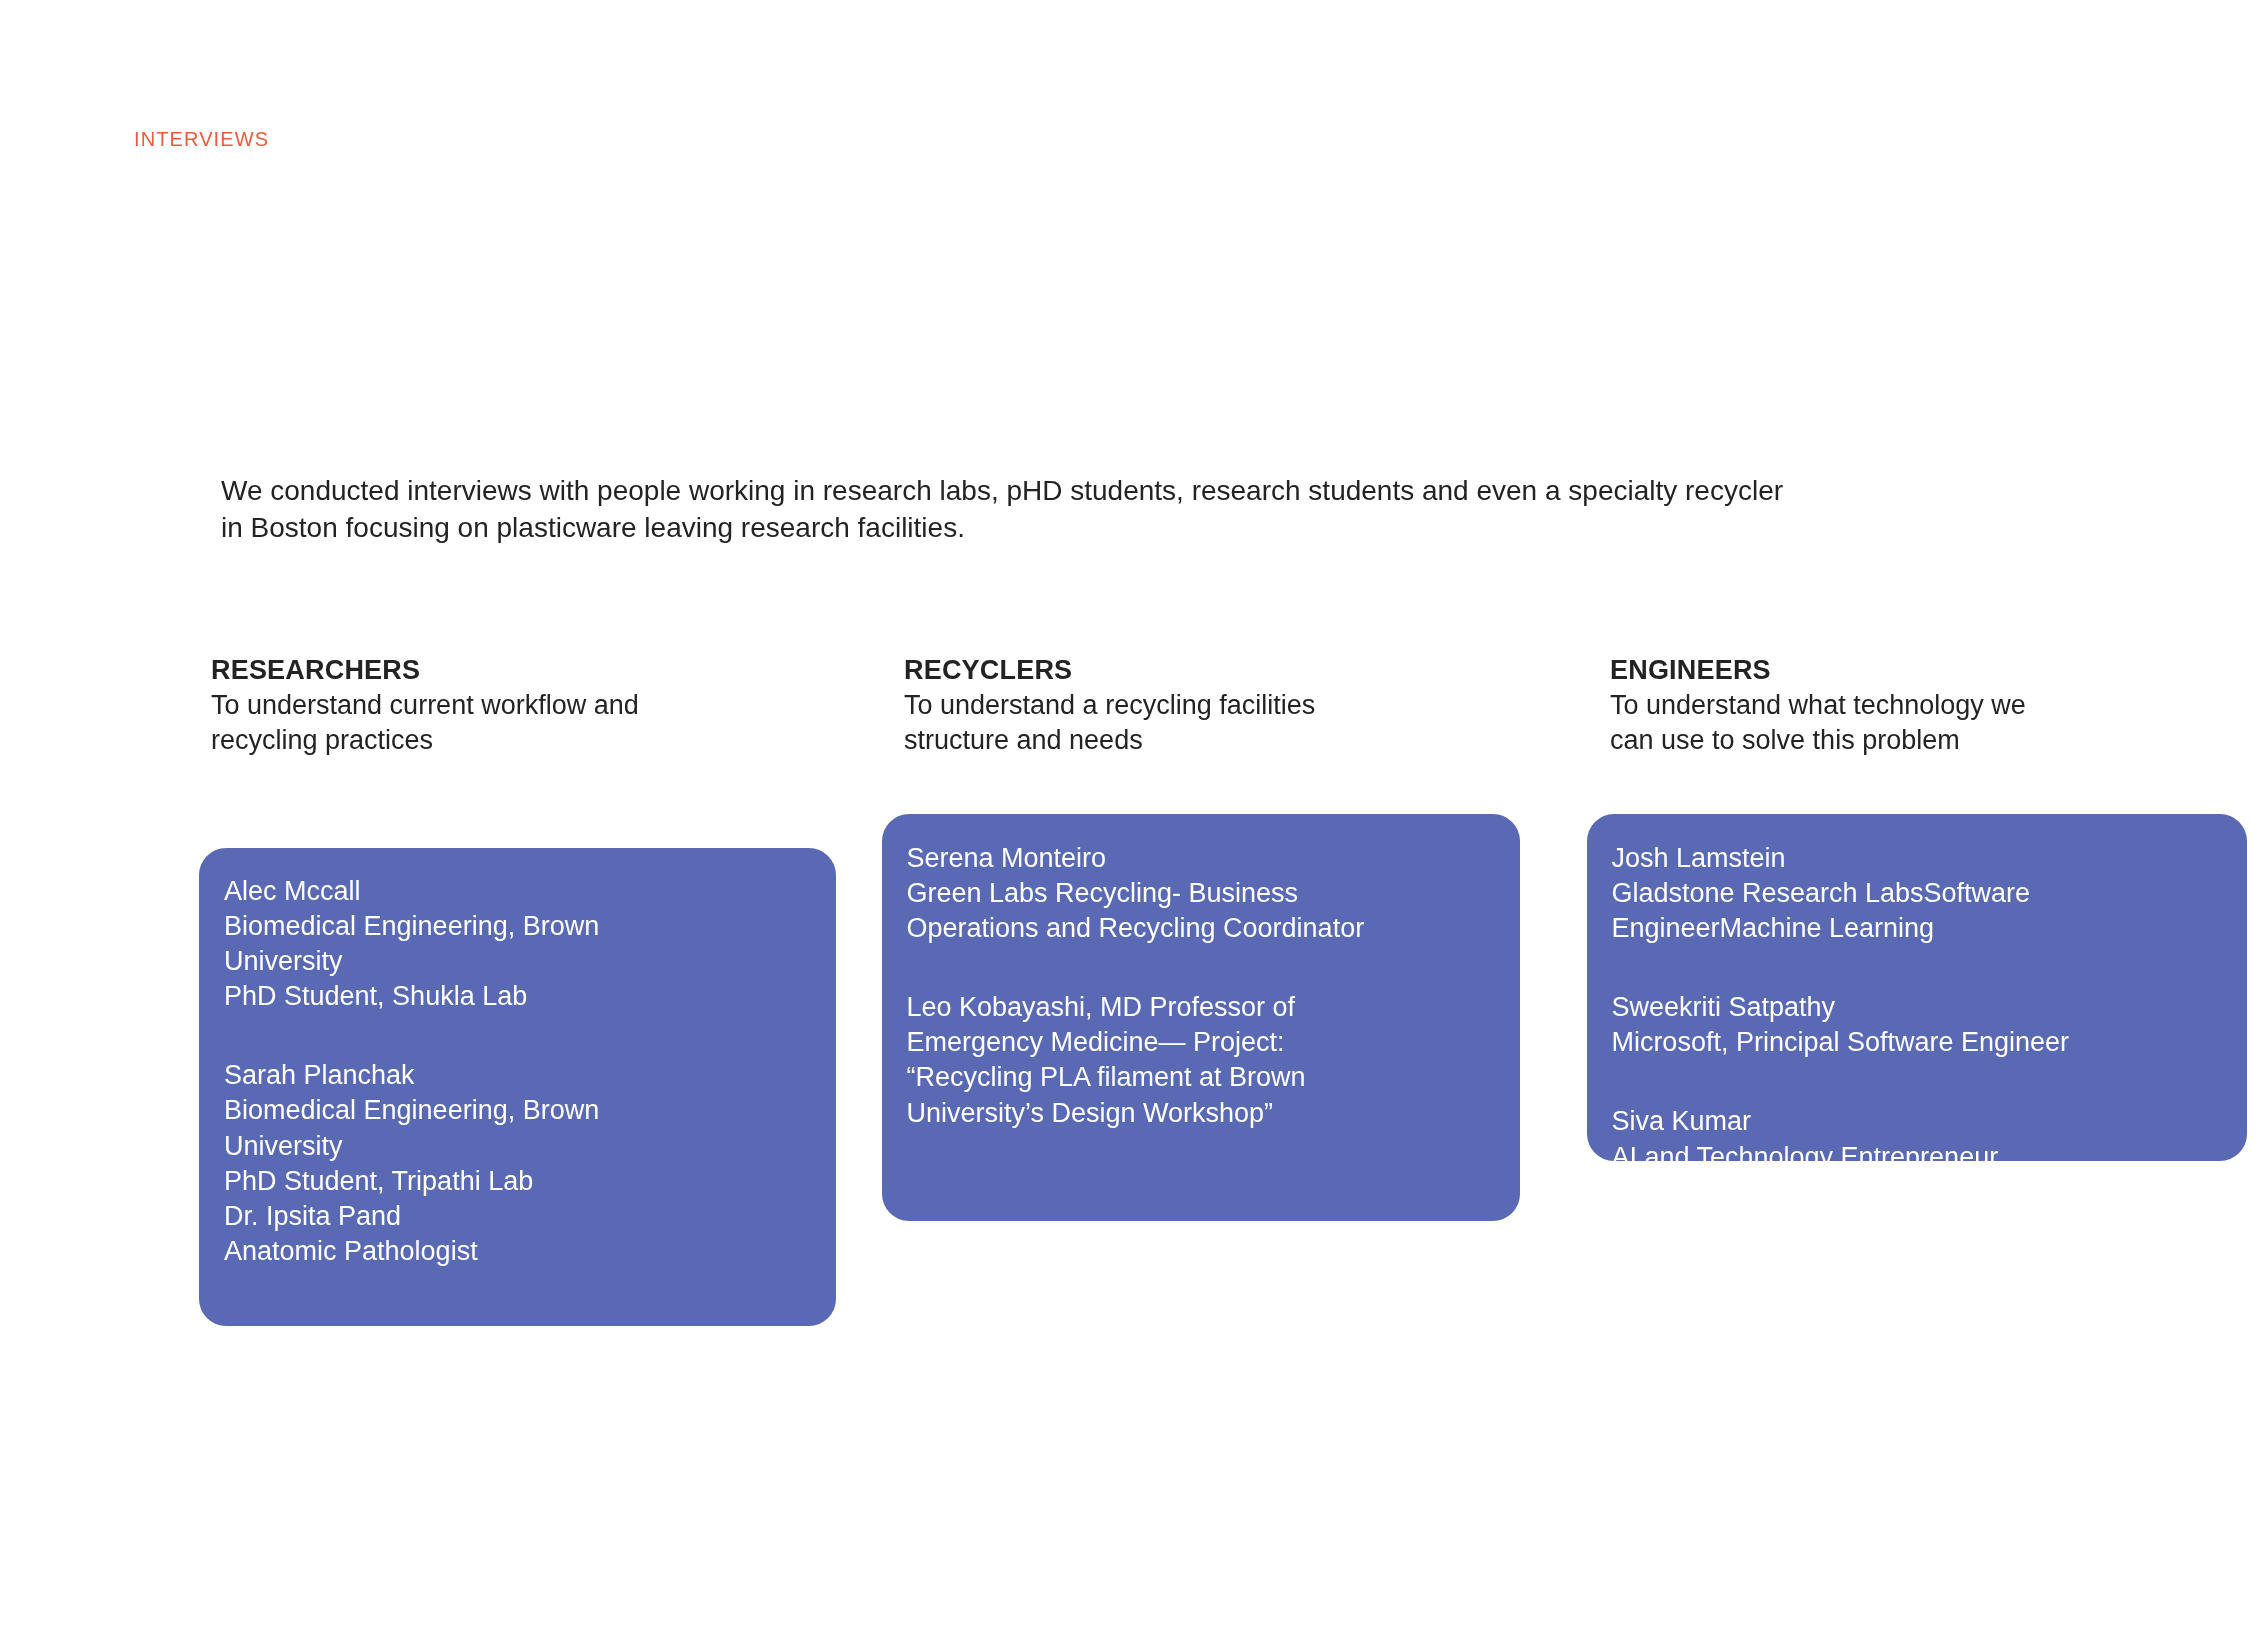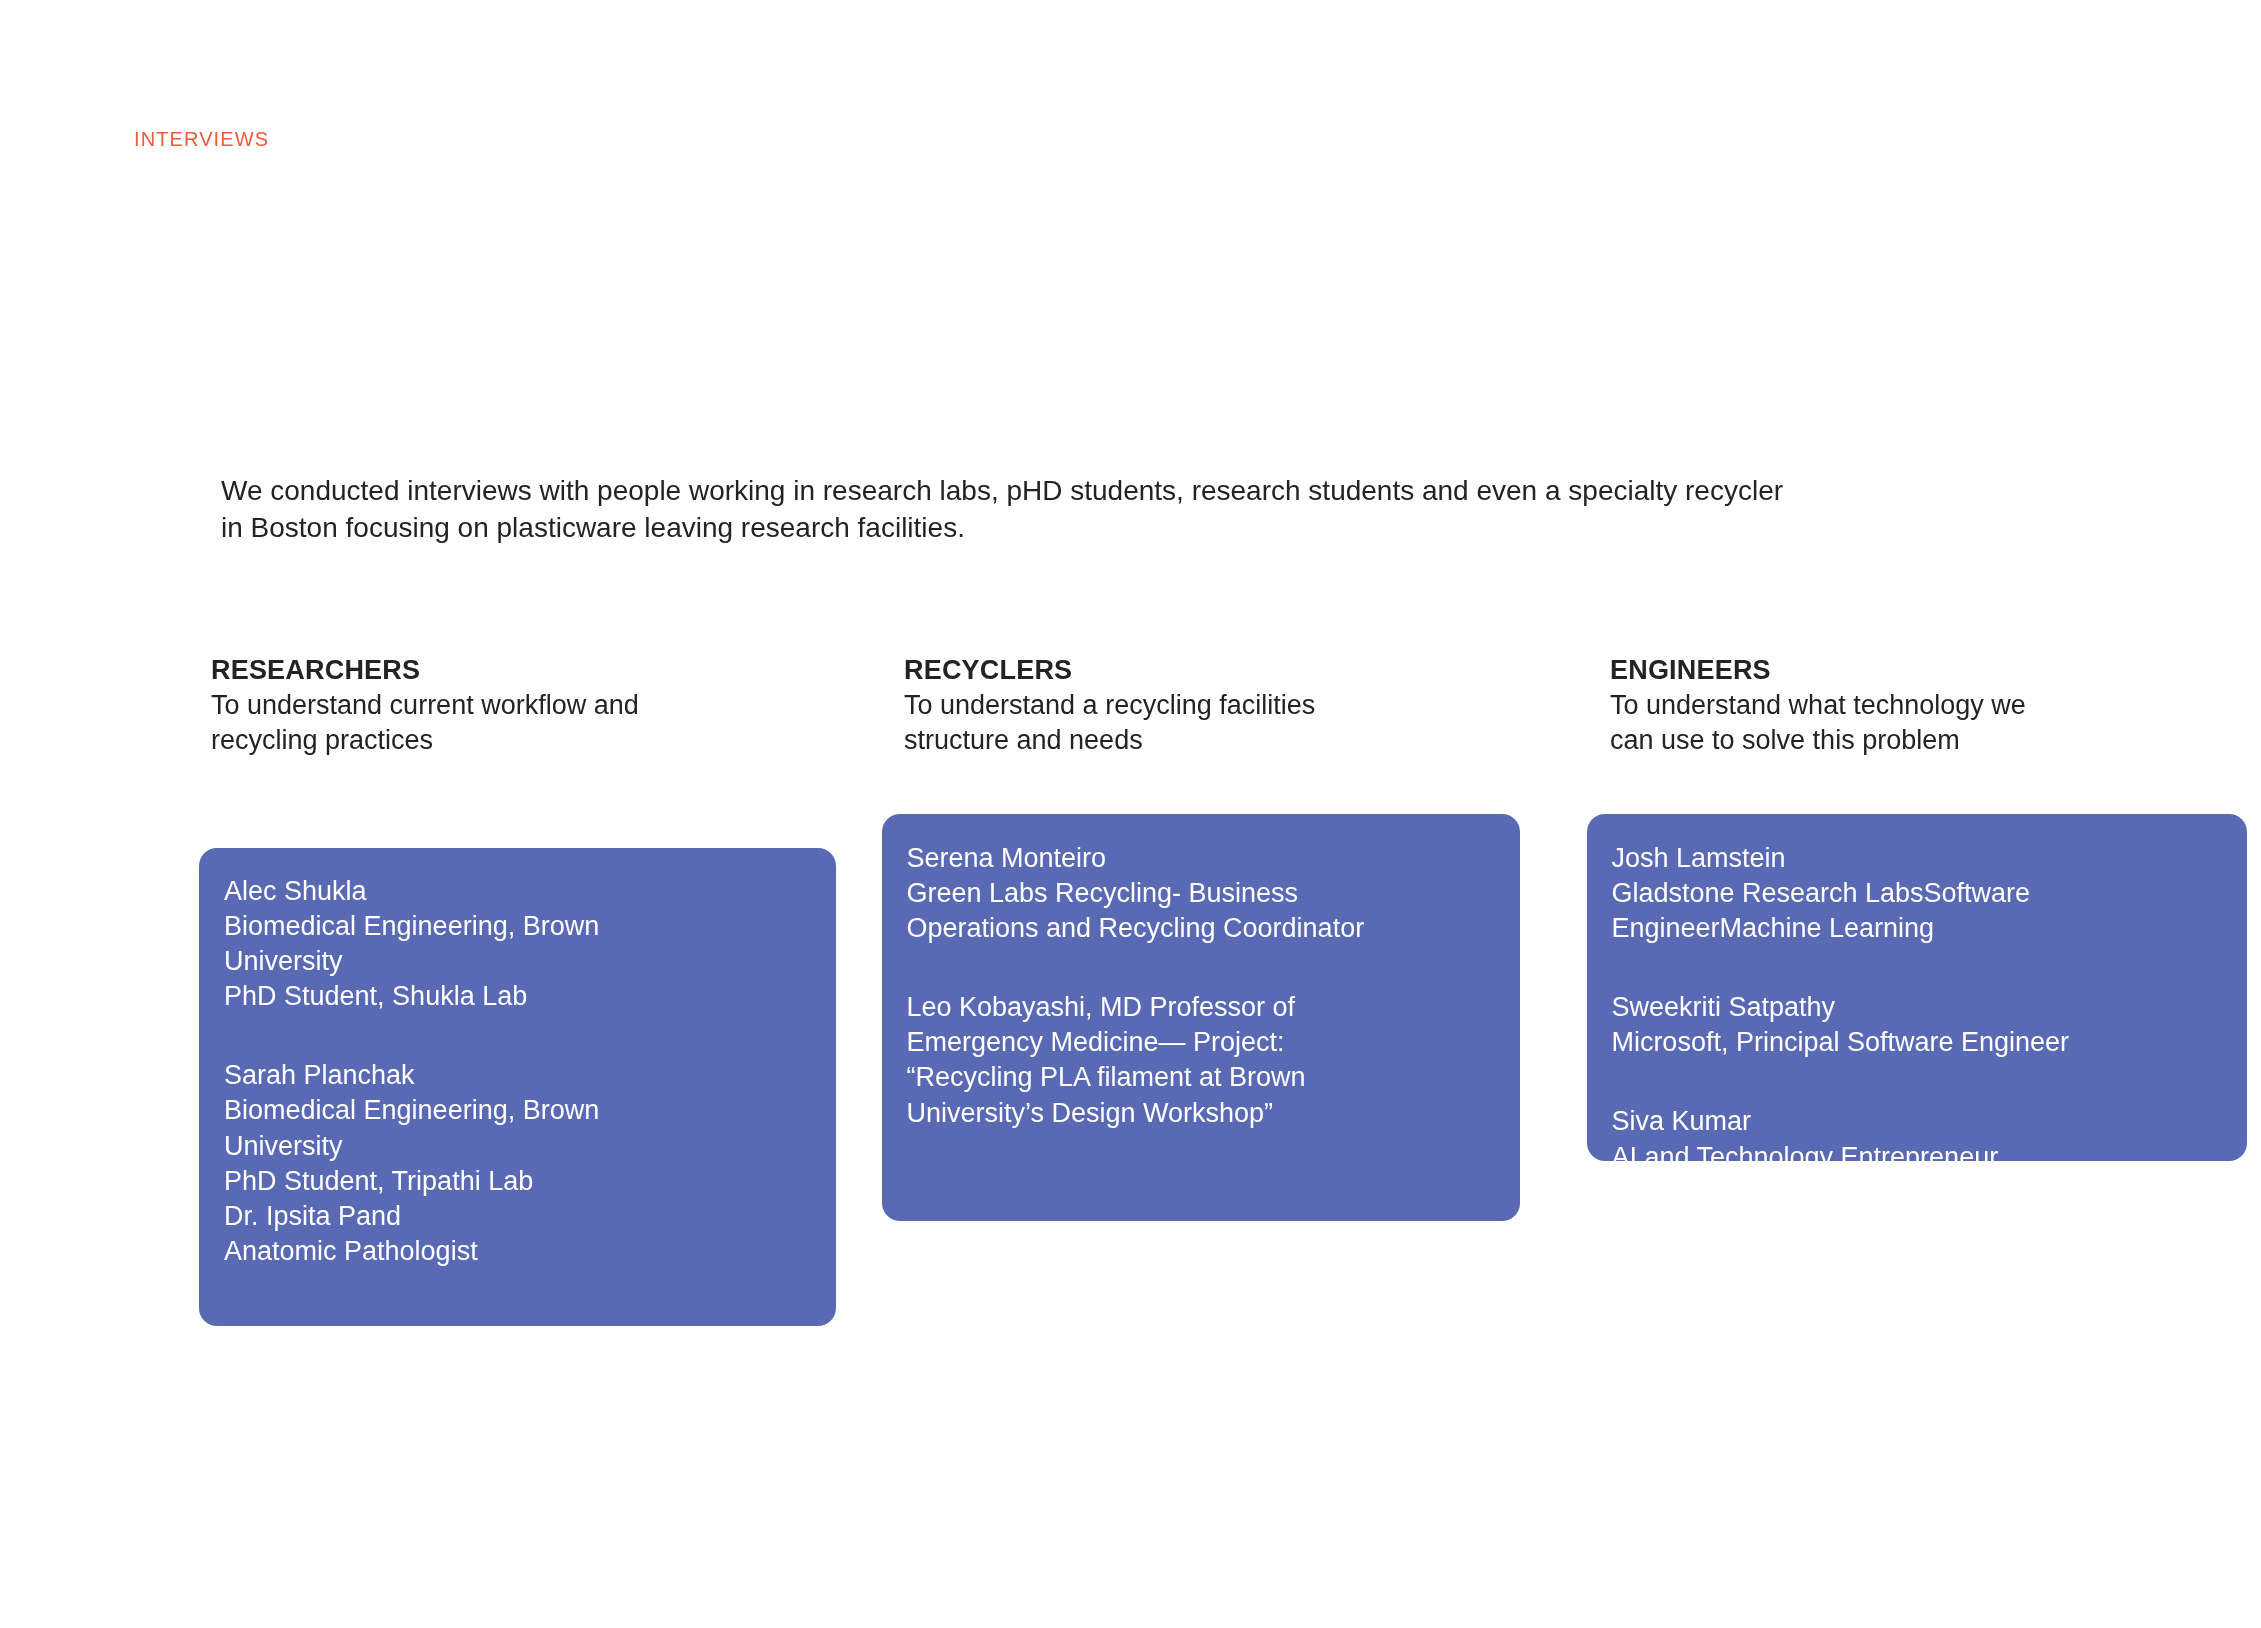--- a/index.html
+++ b/index.html
@@ -71,21 +71,21 @@
     font-weight: 400;
     color: #232323;
     line-height: 1.30;
   }
   .col-sub .line { display: block; }
 
   
   .card {
     position: absolute;
     background: #5a69b4;
-    border-radius: 18px;
+    border-radius: 27px;
     color: #ffffff;
     box-sizing: border-box;
   }
   .card-1 {
     left: 199px;  top: 848px;
     width: 637px; height: 478px;
     padding: 26px 25px 25px 25px;
   }
   .card-2 {
     left: 882px; top: 814px;
@@ -139,21 +139,21 @@
   <div class="column col-3">
     <div class="col-title">ENGINEERS</div>
     <div class="col-sub">
       <span class="line">To understand what technology we</span>
       <span class="line">can use to solve this problem</span>
     </div>
   </div>
 
   <div class="card card-1">
     <div class="person">
-      <span class="line">Alec Shukla</span>
+      <span class="line">Alec Mccall</span>
       <span class="line">Biomedical Engineering, Brown</span>
       <span class="line">University</span>
       <span class="line">PhD Student, Shukla Lab</span>
     </div>
     <div class="person tight">
       <span class="line">Sarah Planchak</span>
       <span class="line">Biomedical Engineering, Brown</span>
       <span class="line">University</span>
       <span class="line">PhD Student, Tripathi Lab</span>
     </div>

